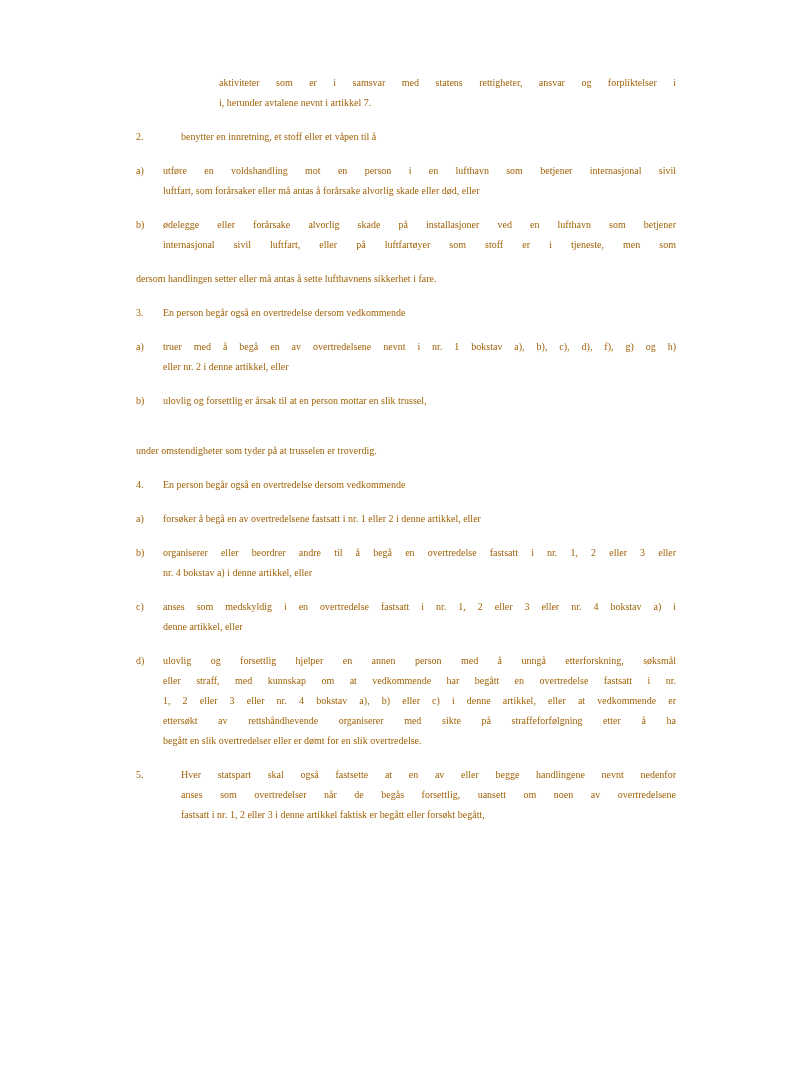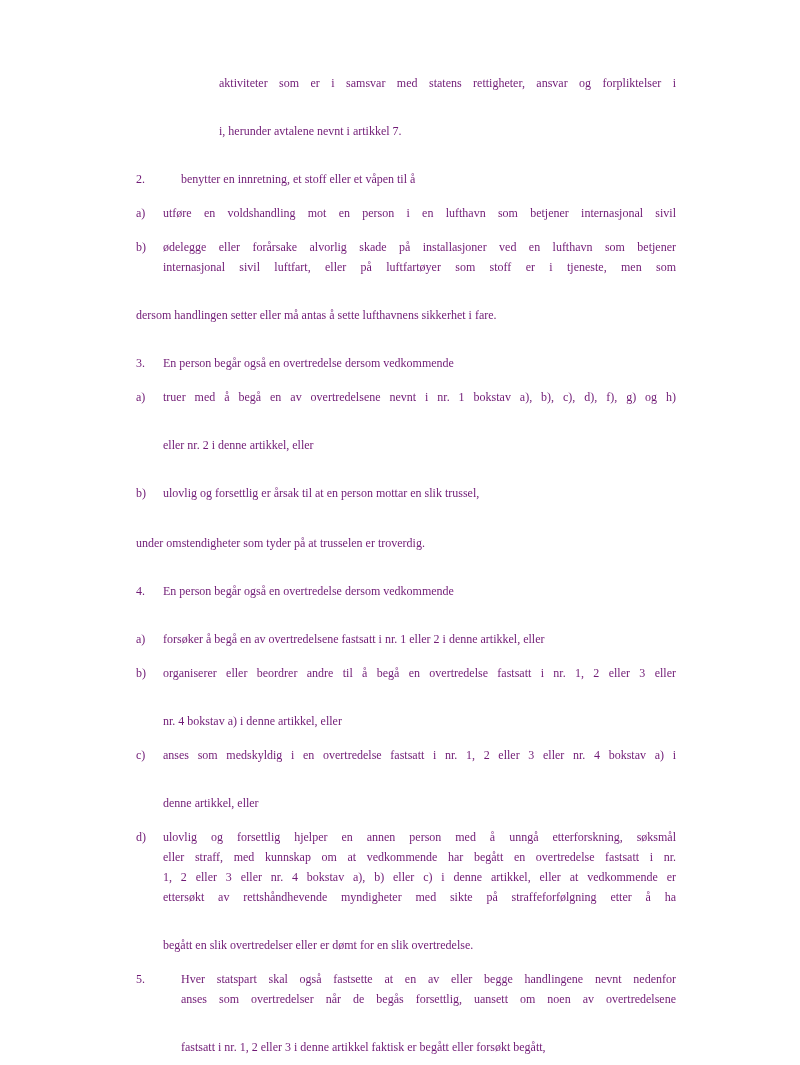--- a/index.html
+++ b/index.html
@@ -13,23 +13,23 @@
     height: 1065px;
     background: #ffffff;
     overflow: hidden;
   }
   main.doc {
     position: absolute;
     left: 136px;
     top: 73px;
     width: 540px;
     font-family: "Liberation Serif", serif;
-    font-size: 12px;
+    font-size: 10px;
     line-height: 20px;
-    color: #701a75;
+    color: #a16207;
   }
   .para {
     position: relative;
     margin-top: 14px;
   }
   .para:first-child { margin-top: 0; }
   .para.extra-gap { margin-top: 30px; }
   .para .label {
     position: absolute;
     left: 0;
@@ -39,21 +39,20 @@
   .style-cont  { padding-left: 83px; }
   .style-wide  { padding-left: 45px; }
   .style-norm  { padding-left: 27px; }
   .style-flush { padding-left: 0; }
   .line {
     text-align: justify;
     text-align-last: justify;
   }
   .line.last {
     text-align-last: left;
-    margin-top: 28px;
   }
 </style>
 </head>
 <body>
 
 <div class="page">
   <main class="doc">
       <div class="para style-cont">
     <span class="label"></span>
     <div class="text">
@@ -64,20 +63,21 @@
       <div class="para style-wide">
     <span class="label">2.</span>
     <div class="text">
           <div class="line last">benytter en innretning, et stoff eller et våpen til å</div>
         </div>
   </div>
       <div class="para style-norm">
     <span class="label">a)</span>
     <div class="text">
           <div class="line">utføre en voldshandling mot en person i en lufthavn som betjener internasjonal sivil</div>
+          <div class="line last">luftfart, som forårsaker eller må antas å forårsake alvorlig skade eller død, eller</div>
         </div>
   </div>
       <div class="para style-norm">
     <span class="label">b)</span>
     <div class="text">
           <div class="line">ødelegge eller forårsake alvorlig skade på installasjoner ved en lufthavn som betjener</div>
           <div class="line">internasjonal sivil luftfart, eller på luftfartøyer som stoff er i tjeneste, men som</div>
         </div>
   </div>
       <div class="para style-flush">
@@ -136,21 +136,21 @@
           <div class="line">anses som medskyldig i en overtredelse fastsatt i nr. 1, 2 eller 3 eller nr. 4 bokstav a) i</div>
           <div class="line last">denne artikkel, eller</div>
         </div>
   </div>
       <div class="para style-norm">
     <span class="label">d)</span>
     <div class="text">
           <div class="line">ulovlig og forsettlig hjelper en annen person med å unngå etterforskning, søksmål</div>
           <div class="line">eller straff, med kunnskap om at vedkommende har begått en overtredelse fastsatt i nr.</div>
           <div class="line">1, 2 eller 3 eller nr. 4 bokstav a), b) eller c) i denne artikkel, eller at vedkommende er</div>
-          <div class="line">ettersøkt av rettshåndhevende myndigheter med sikte på straffeforfølgning etter å ha</div>
+          <div class="line">ettersøkt av rettshåndhevende organiserer med sikte på straffeforfølgning etter å ha</div>
           <div class="line last">begått en slik overtredelser eller er dømt for en slik overtredelse.</div>
         </div>
   </div>
       <div class="para style-wide">
     <span class="label">5.</span>
     <div class="text">
           <div class="line">Hver statspart skal også fastsette at en av eller begge handlingene nevnt nedenfor</div>
           <div class="line">anses som overtredelser når de begås forsettlig, uansett om noen av overtredelsene</div>
           <div class="line last">fastsatt i nr. 1, 2 eller 3 i denne artikkel faktisk er begått eller forsøkt begått,</div>
         </div>

